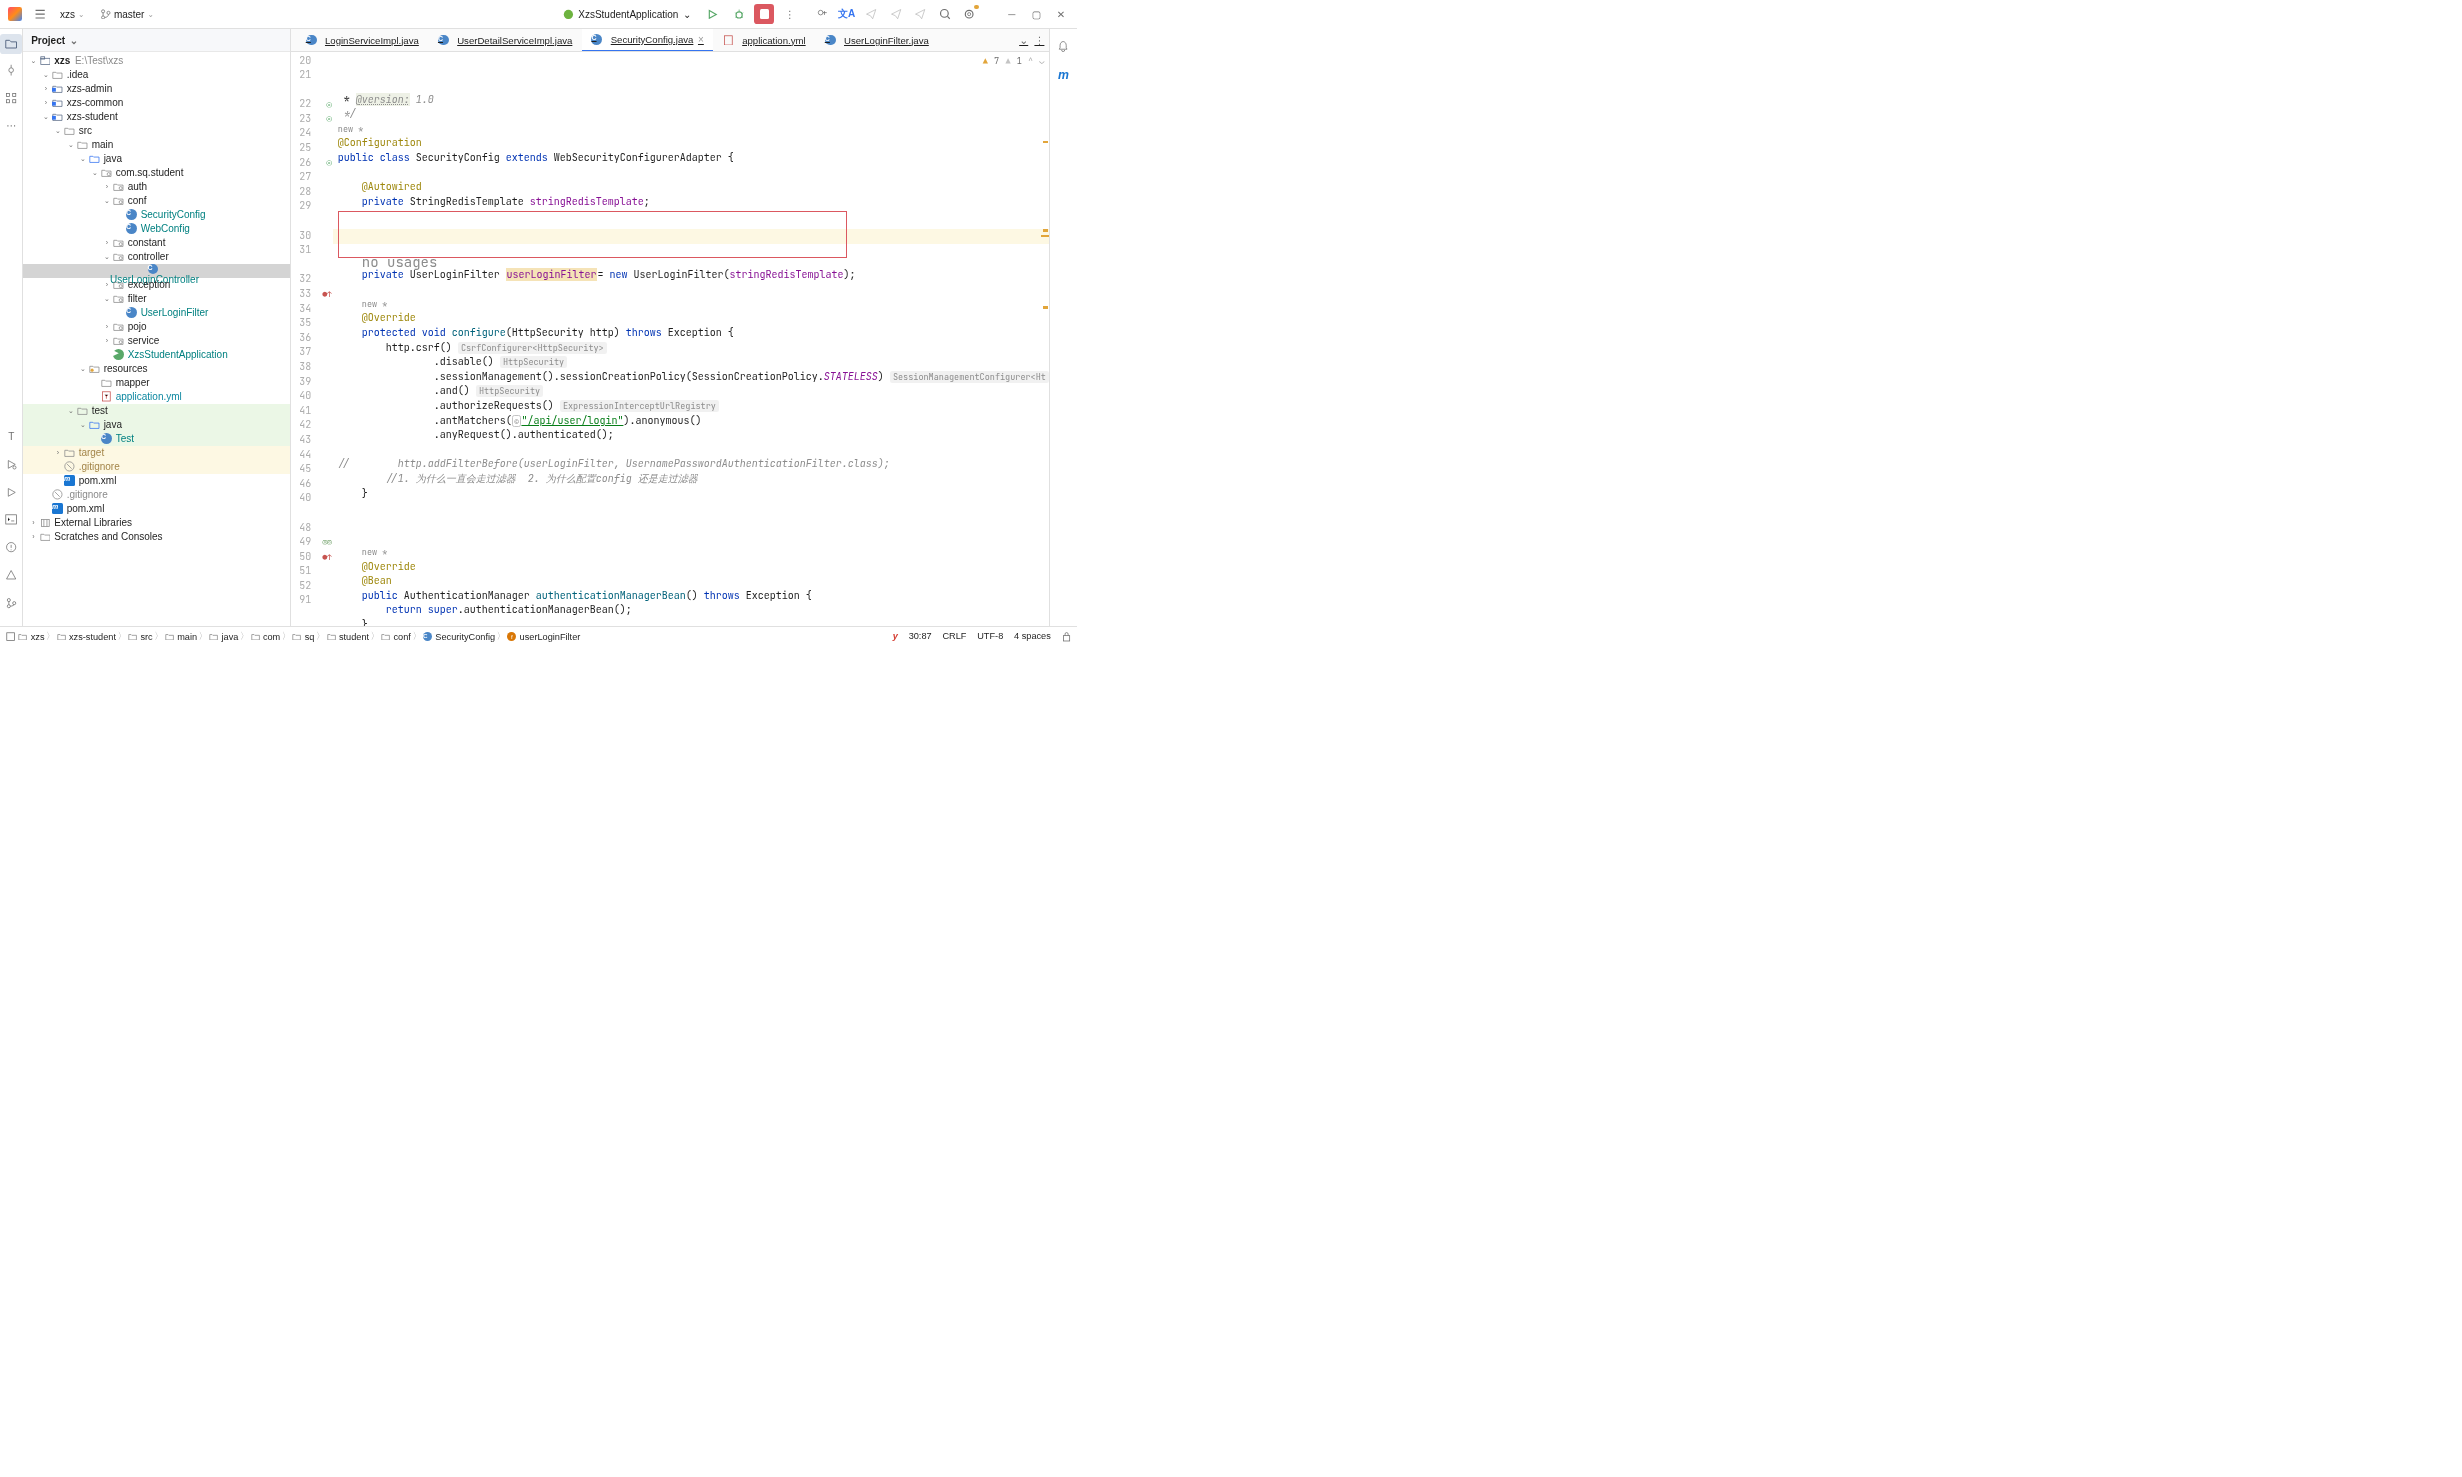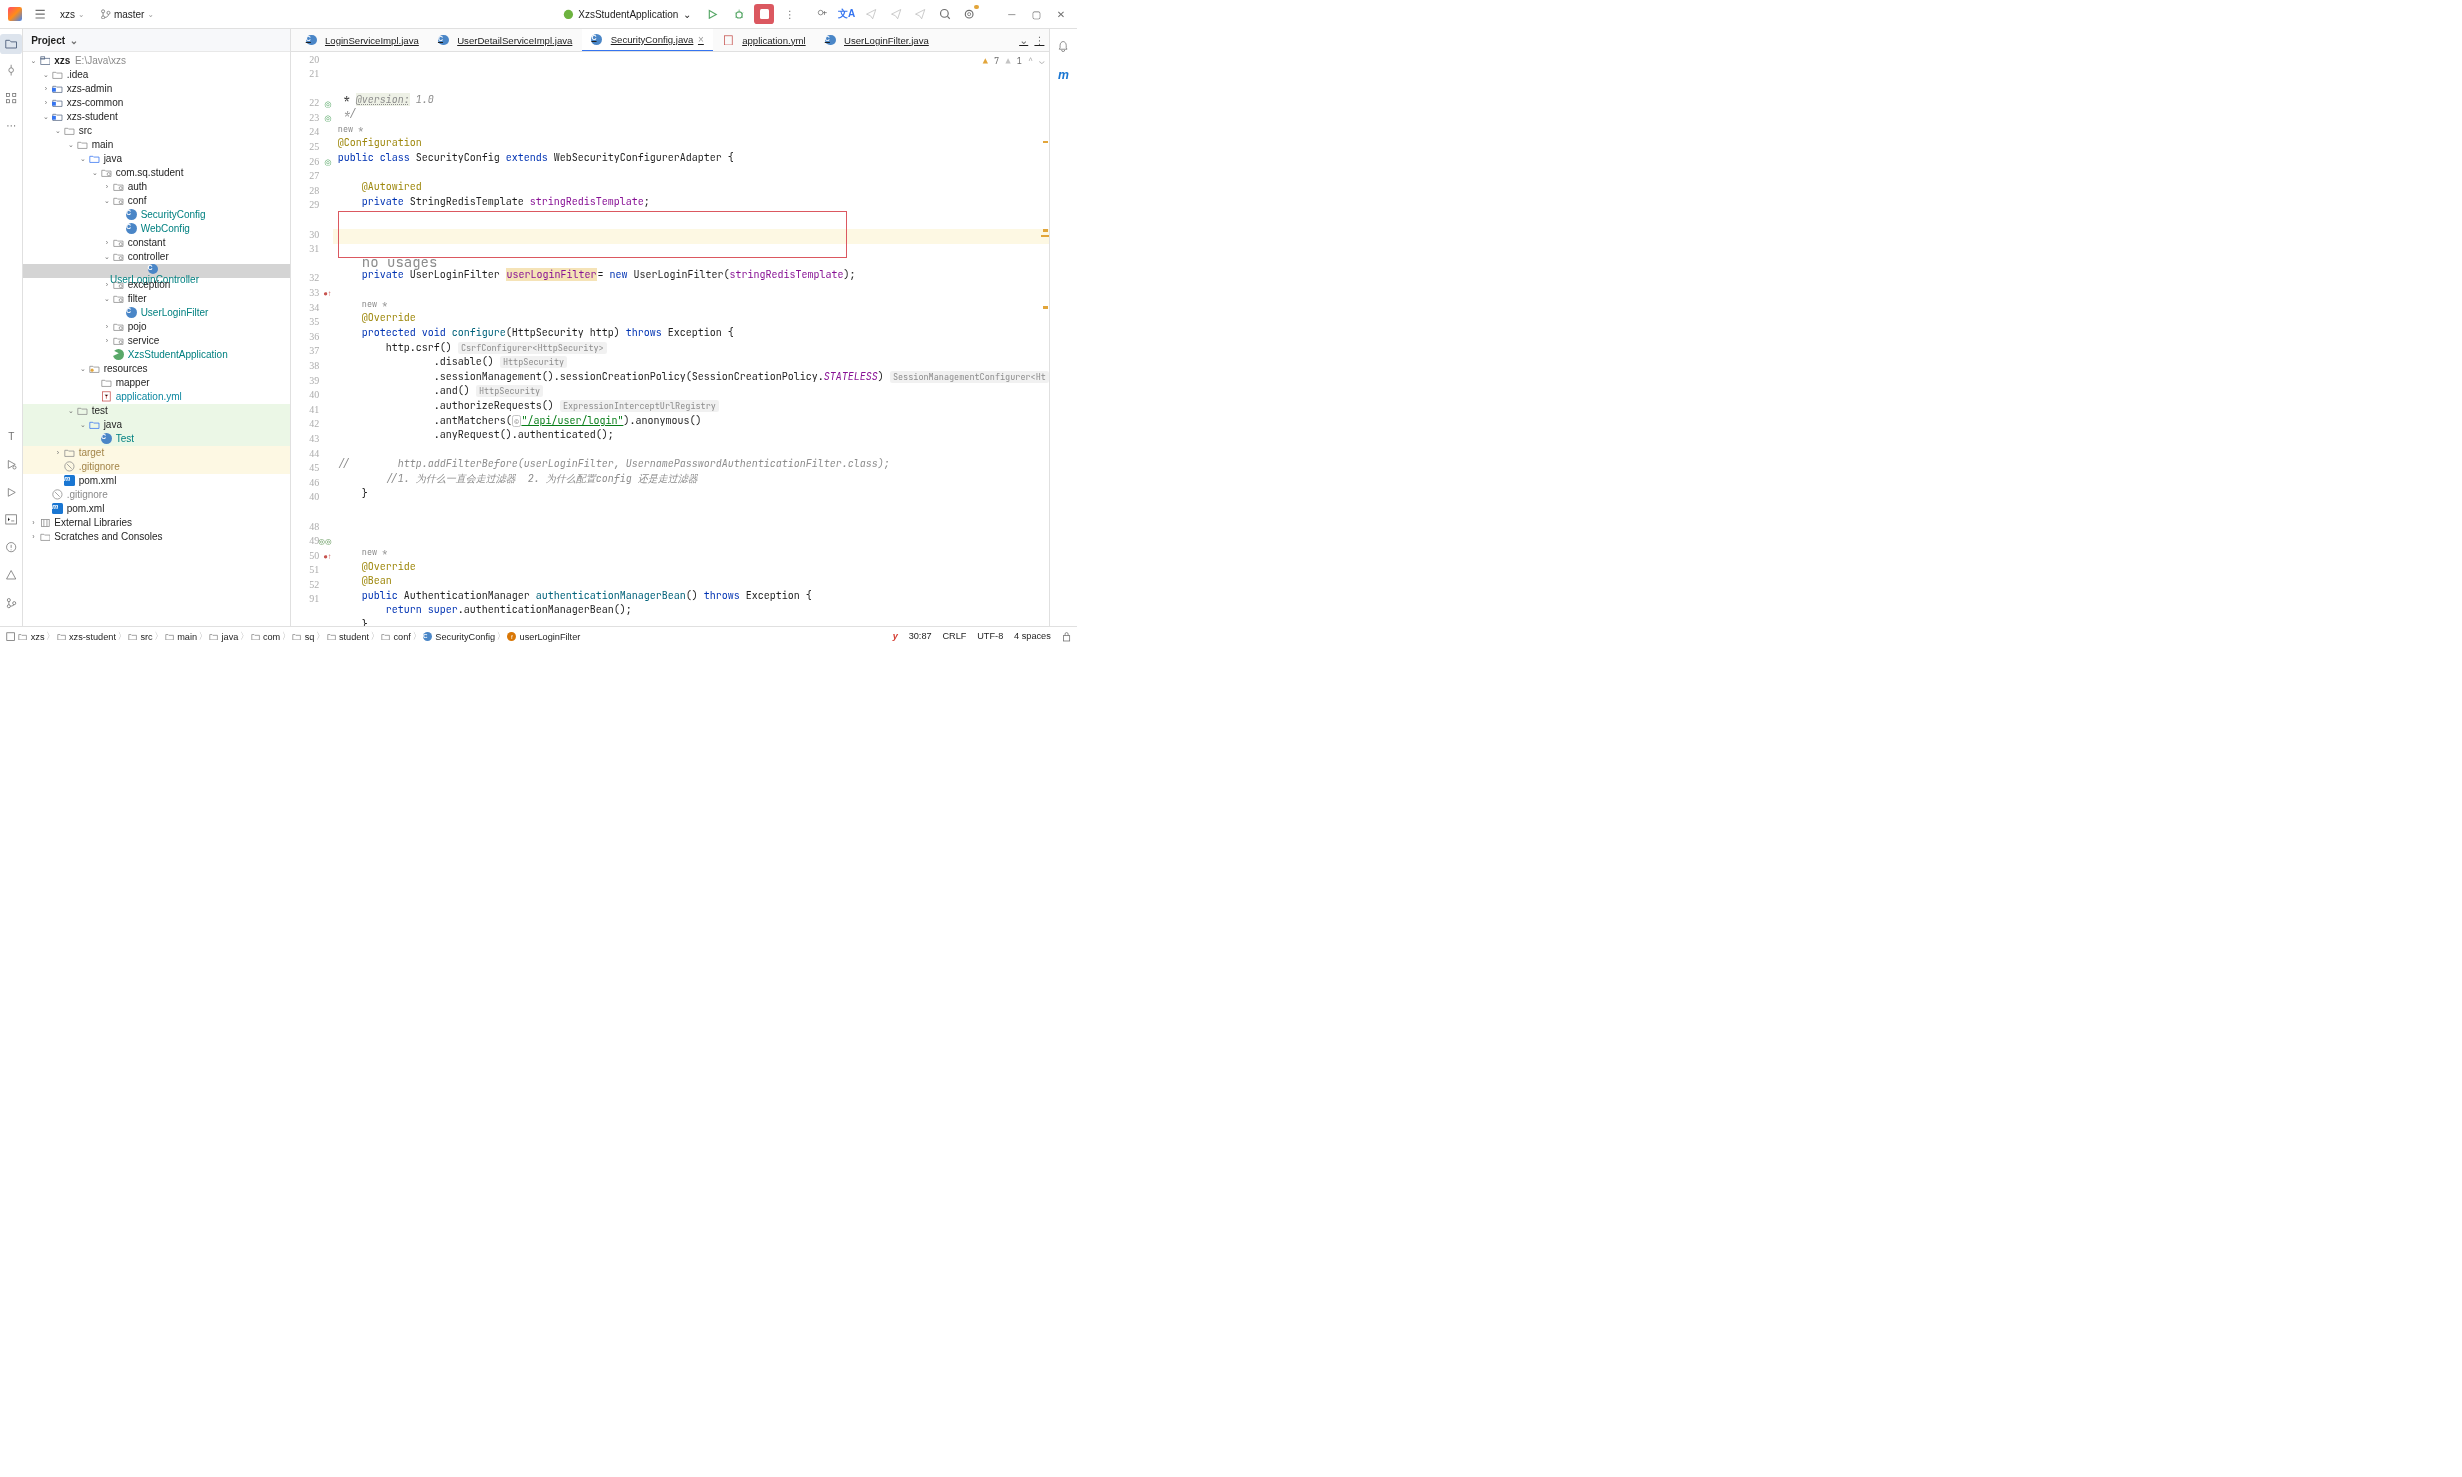--- a/index.html
+++ b/index.html
@@ -39,21 +39,21 @@
 .txt-cyan { color: #0e88a1; }
 
 .editor-wrap { flex: 1; display: flex; }
 .editor-col { flex: 1; display: flex; flex-direction: column; min-width: 0; }
 .tabs { height: 23px; display: flex; align-items: stretch; border-bottom: 0.8px solid #e0e0e0; padding-left: 4.6px; background: #fafafa; text-decoration: underline; }
 .tab { display: flex; align-items: center; padding: 0 9.2px; gap: 4.6px; cursor: pointer; font-size: 9.6px; }
 .tab.active { background: #fff; border-bottom: 1.5px solid #3574f0; }
 .tab .close-x { color: #9e9e9e; font-size: 10px; }
 .tabs-right { margin-left: auto; display: flex; align-items: center; padding-right: 4.6px; gap: 6.2px; }
 .editor { flex: 1; display: flex; overflow: hidden; position: relative; font-family: "JetBrains Mono","Consolas",monospace; font-size: 10px; }
-.gutter { width: 42px; text-align: right; color: #adadad; padding-top: 1.5px; background: #fff; user-select: none; position: relative; font-family: Liberation Serif, serif; }
+.gutter { width: 42px; text-align: center; color: #adadad; padding-top: 1.5px; background: #fff; user-select: none; position: relative; }
 .gnum { height: 14.6px; padding-right: 14px; position: relative; }
 .green-arrow-gut { color:#59a869; font-size:8.5px; position:absolute; right:1.5px; top:1.5px;}
 .override-up { color:#548e4b; font-size:7.7px; position:absolute; right:1.5px; top:2.3px;}
 .code { flex: 1; padding-top: 1.5px; white-space: pre; overflow: auto; position: relative; }
 .cl { height: 14.6px; padding-left: 4.6px; position: relative; }
 .kw { color: #0033b3; }
 .ann { color: #9e880d; }
 .str { color: #067d17; }
 .com { color: #8c8c8c; font-style: italic; }
 .field { color: #871094; }
@@ -243,21 +243,21 @@
       <div class="tree-row">
         <span class="indent" style="width:4.6px"></span>
           <span class="arrow">⌄</span>
         <span class="tree-icon">
             <svg width="10.8" height="9.2" viewBox="0 0 14 12">
               <rect x="1" y="3" width="12" height="8" fill="none" stroke="#5a6b87"></rect>
               <rect x="1" y="1" width="5" height="3" fill="none" stroke="#5a6b87"></rect>
             </svg>
           </span>
         <span class="txt-label" style="font-weight:600">xzs</span>
-        <span class="txt-grey" style="margin-left:4.6px">E:\Java\xzs</span>
+        <span class="txt-grey" style="margin-left:4.6px">E:\Test\xzs</span>
       </div>
     <div class="tree-row">
           <span class="indent" style="width:17px"></span>
           <span class="arrow">⌄</span>
           <span class="tree-icon">
             <svg width="10.8" height="9.2" viewBox="0 0 14 12">
               <path d="M1 3h4l1 1h7v7H1z" fill="none" stroke="#8a8a8a"></path>
             </svg>
           </span>
           <span class="txt-label">.idea</span>

